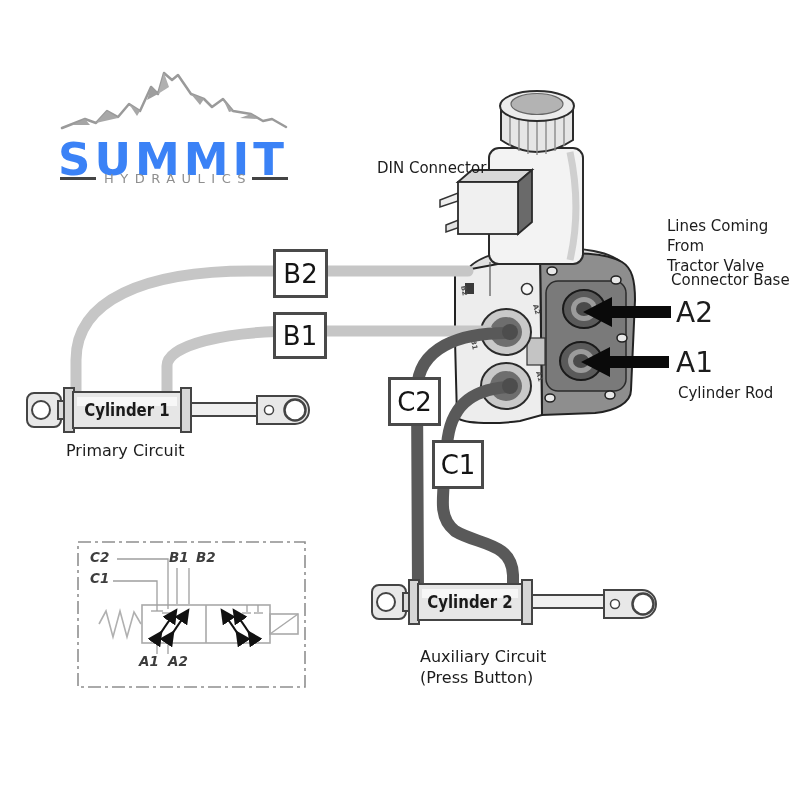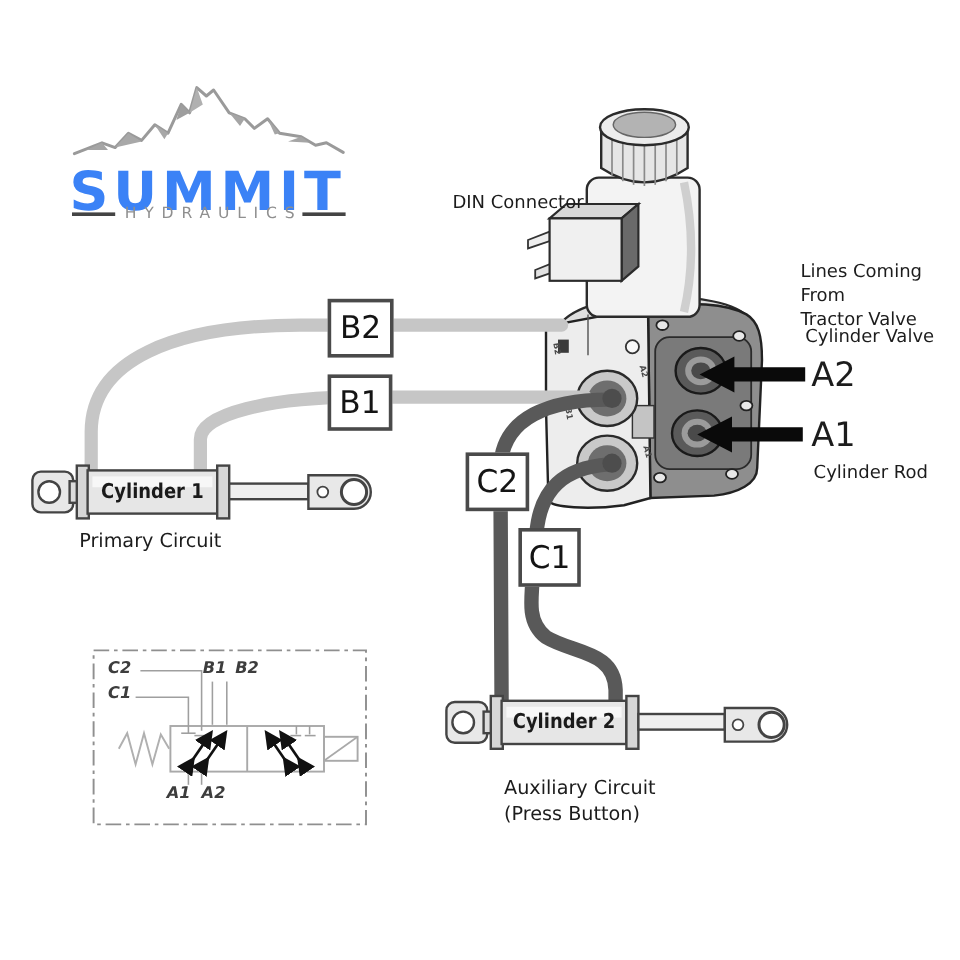--- a/index.html
+++ b/index.html
@@ -200,21 +200,21 @@
   </svg>
 
   <div class="lbl brand" style="left:55px;top:130px;width:236px;">SUMMIT</div>
   <div class="lbl brandsub" style="left:55px;top:170px;width:246px;">HYDRAULICS</div>
   <div class="dash" style="left:60px;top:177px;width:36px;"></div>
   <div class="dash" style="left:252px;top:177px;width:36px;"></div>
 
   <div class="lbl med" style="left:354px;top:159px;margin-left:23px;">DIN Connector</div>
   <div class="lbl med pre" style="left:637px;top:216px;line-height:20px;margin-left:30px;">Lines Coming From
 Tractor Valve</div>
-  <div class="lbl med" style="left:671px;top:271px;">Cylinder Valve</div>
+  <div class="lbl med" style="left:671px;top:271px;">Connector Base</div>
   <div class="lbl big" style="left:676px;top:294px;">A2</div>
   <div class="lbl big" style="left:676px;top:344px;">A1</div>
   <div class="lbl med" style="left:678px;top:384px;">Cylinder Rod</div>
 
   <div class="box" style="left:273px;top:249px;width:49px;height:43px;">B2</div>
   <div class="box" style="left:273px;top:312px;width:48px;height:41px;">B1</div>
   <div class="box" style="left:388px;top:377px;width:47px;height:43px;">C2</div>
   <div class="box" style="left:432px;top:440px;width:46px;height:43px;">C1</div>
 
   <div class="lbl cylname" style="left:73px;top:399px;width:108px;">Cylinder 1</div>

